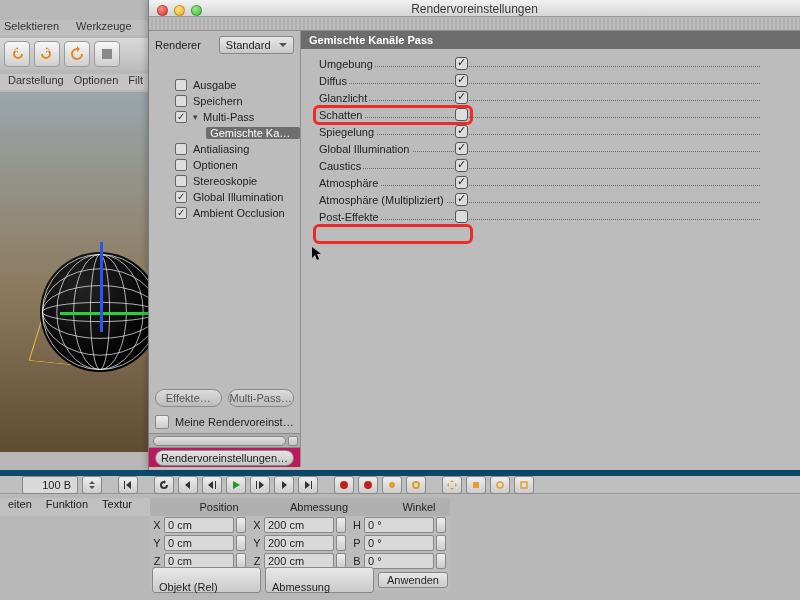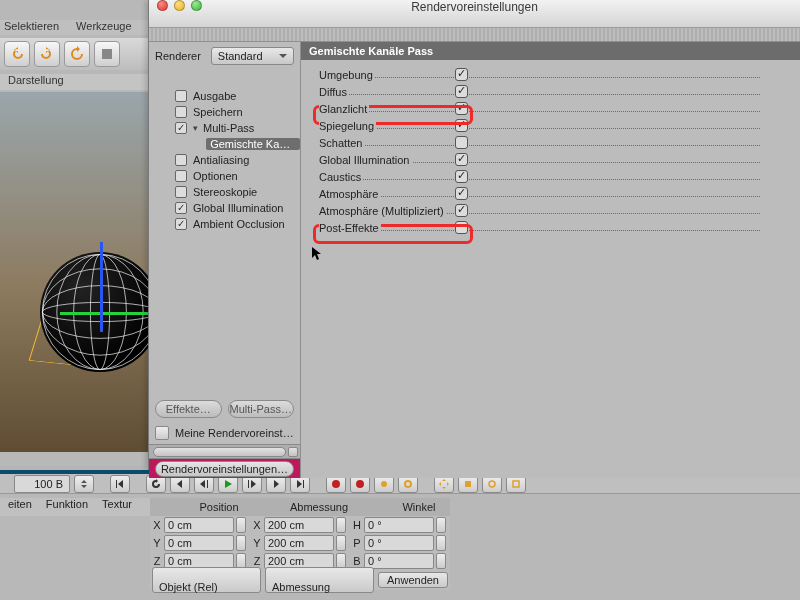--- a/index.html
+++ b/index.html
@@ -7,36 +7,36 @@
 
   
   .main-menu { position: absolute; top: 20px; left: 0; right: 0; height: 15px; background: #bfbfbf; padding-left: 4px; }
   .main-menu span { margin-right: 14px; color: #333; }
 
   
   .toolbar { position: absolute; top: 38px; left: 0; width: 150px; height: 32px; background: linear-gradient(#d9d9d9,#bdbdbd); display: flex; align-items: center; padding-left: 4px; gap: 4px; }
   .tbtn { width: 26px; height: 26px; border-radius: 4px; background: linear-gradient(#f7f7f7,#cfcfcf); border: 1px solid #999; display:flex; align-items:center; justify-content:center; }
   .tbtn svg { width: 16px; height: 16px; }
 
-  .sub-menu { position: absolute; top: 74px; left: 0; width: 150px; height: 16px; background: #c4c4c4; display:flex; gap:10px; padding-left:8px;flex-direction:column; }
+  .sub-menu { position: absolute; top: 74px; left: 0; width: 150px; height: 16px; background: #c4c4c4; display:flex; gap:10px; padding-left:8px; }
   .sub-menu span { color:#333; }
 
   
   .viewport { position: absolute; top: 92px; left: 0; width: 150px; height: 360px; background: linear-gradient(#9aa6ac 0%, #8c7a5e 55%, #5f4c33 100%); overflow:hidden; }
   .viewport .sphere { position:absolute; left:40px; top:160px; width:120px; height:120px; border-radius:50%; background: radial-gradient(circle at 35% 30%, #222 0%, #000 70%); }
   .viewport .grid { position:absolute; inset:0; border-radius:50%; }
   .viewport .axis-x { position:absolute; left:60px; top:220px; width:90px; height:3px; background:#27d13a; }
   .viewport .axis-y { position:absolute; left:100px; top:150px; width:3px; height:90px; background:#2a55f0; }
   .viewport .gizmo { position:absolute; left:35px; top:210px; width:80px; height:80px; border:1px solid #f5bb2e; transform: rotateX(55deg) rotateZ(10deg); }
 
   
   .ruler { position:absolute; top:452px; left:0; width:150px; height:18px; background:#b5b5b5; display:flex; align-items:center; gap:14px; padding-left:4px; font-size:10px; color:#222;margin-top:14px; }
 
   
-  .playrow { position:absolute; top:470px; left:0; width:800px; height:24px; background:#bfbfbf; display:flex; align-items:center; padding:0 14px; gap:4px; border-top:4px solid #0c4a6e; border-bottom:1px solid #999;}
+  .playrow { position:absolute; top:470px; left:0; width:800px; height:24px; background:#bfbfbf; display:flex; align-items:center; padding:0 22px; gap:4px; border-top:6px solid #0c4a6e; border-bottom:1px solid #999;}
   .playrow .field { width:56px; height:18px; background:#d9d9d9; border:1px solid #888; text-align:right; padding-right:6px; line-height:16px; border-radius:2px;}
   .pbtn { width:20px; height:18px; border:1px solid #888; background:linear-gradient(#eee,#ccc); border-radius:3px; display:flex; align-items:center; justify-content:center;}
   .pbtn.play svg polygon { fill:#1c9a1c; }
   .pbtn.rec svg circle { fill:#c02020; }
   .pbtn svg { width:10px; height:10px; }
   .vsep{ width:8px;}
 
   
   .coord-tabs { position:absolute; top:498px; left:0; width:150px; height:18px; background:#c0c0c0; display:flex; gap:14px; padding-left:8px;}
   .coord-header { position:absolute; top:498px; left:150px; width:300px; height:18px; background:#b0b0b0; display:flex;}
@@ -46,31 +46,31 @@
   .coord-row { display:flex; height:18px; align-items:center; }
   .coord-row .lab { width:14px; text-align:center; }
   .coord-row .cell { width:70px; height:16px; background:#d9d9d9; border:1px solid #888; margin-right:2px; line-height:14px; padding-left:3px; border-radius:2px;}
   .coord-row .spin { width:10px; height:16px; background:linear-gradient(#eee,#ccc); border:1px solid #888; border-radius:2px; margin-right:4px; }
   .coord-foot { display:flex; height:20px; align-items:center; gap:4px; padding:2px;}
   .coord-foot .sel { flex:1; height:16px; background:linear-gradient(#e8e8e8,#cacaca); border:1px solid #888; border-radius:3px; line-height:14px; padding:12px 6px;}
   .coord-foot .apply{ width:70px; height:16px; background:linear-gradient(#e8e8e8,#cacaca); border:1px solid #888; border-radius:3px; line-height:14px; text-align:center;}
 
   
   .dialog { position:absolute; top:0; left:148px; right:0; height:470px; background:#bcbcbc; border-left:1px solid #7a7a7a; box-shadow:-2px 0 6px rgba(0,0,0,.2); }
-  .titlebar { height:28px; background:linear-gradient(#f2f2f2,#d4d4d4); display:flex; align-items:flex-start; position:relative; border-bottom:1px solid #9a9a9a;text-decoration:underline;}
+  .titlebar { height:17px; background:linear-gradient(#f2f2f2,#d4d4d4); display:flex; align-items:flex-end; position:relative; border-bottom:1px solid #9a9a9a;text-decoration:underline;}
   .tlights { display:flex; gap:6px; padding-left:8px;}
   .tlight { width:11px; height:11px; border-radius:50%; border:1px solid rgba(0,0,0,.25);}
   .tred{background:radial-gradient(circle at 35% 30%,#ff8a80,#d83a32);} .tyel{background:radial-gradient(circle at 35% 30%,#ffe07a,#e6b027);} .tgrn{background:radial-gradient(circle at 35% 30%,#9bea8d,#3bb542);}
   .titlebar .title { position:absolute; left:0; right:0; text-align:center; font-size:12px; color:#3a3a3a;}
   .grip { height:14px; background:repeating-linear-gradient(90deg,#bdbdbd,#bdbdbd 2px,#aeaeae 2px,#aeaeae 4px); border-bottom:1px solid #8f8f8f;}
 
   .dlg-body { display:flex; height:calc(100% - 34px); }
 
   .left-pane { width:152px; background:#bcbcbc; border-right:1px solid #8f8f8f; display:flex; flex-direction:column; }
-  .renderer-row { display:flex; align-items:center; gap:10px; padding:5px 6px;}
+  .renderer-row { display:flex; align-items:center; gap:18px; padding:5px 6px;}
   .renderer-row .lbl { color:#222;}
   .renderer-row .sel { flex:1; height:18px; background:linear-gradient(#e8e8e8,#c8c8c8); border:1px solid #888; border-radius:3px; line-height:16px; padding:0 6px; position:relative;}
   .renderer-row .sel:after { content:""; position:absolute; right:6px; top:6px; border:4px solid transparent; border-top-color:#555;}
   .tree { padding:2px 0 6px 0;margin-top:16px; }
   .tree-row { display:flex; align-items:center; height:16px; padding-left:4px;}
   .tree-row .chk { width:12px; height:12px; border:1px solid #666; border-radius:2px; background:#ddd; margin-right:6px;}
   .tree-row .chk.on:after{content:"✓"; font-size:10px; position:relative; top:-2px; left:1px; color:#333;}
   .tree-row .arrow { width:8px; margin-right:2px; color:#444; font-size:9px;}
   .tree-row .txt { white-space:nowrap; overflow:hidden; text-overflow:ellipsis; }
   .tree-row.sel .txt { background:#6e6e6e; color:#fff; padding:0 4px; border-radius:2px;}
@@ -393,26 +393,26 @@
           </div>
           <div class="pass-row">
             <div class="plabel"><span>Diffus</span></div>
             <div class="pchk on"></div>
           </div>
           <div class="pass-row">
             <div class="plabel"><span>Glanzlicht</span></div>
             <div class="pchk on"></div>
           </div>
           <div class="pass-row">
-            <div class="plabel"><span>Spiegelung</span></div>
-            <div class="pchk on"></div>
-          </div>
-          <div class="pass-row">
             <div class="plabel"><span>Schatten</span></div>
             <div class="pchk"></div>
+          </div>
+          <div class="pass-row">
+            <div class="plabel"><span>Spiegelung</span></div>
+            <div class="pchk on"></div>
           </div>
           <div class="pass-row">
             <div class="plabel"><span>Global Illumination</span></div>
             <div class="pchk on"></div>
           </div>
           <div class="pass-row">
             <div class="plabel"><span>Caustics</span></div>
             <div class="pchk on"></div>
           </div>
           <div class="pass-row">

